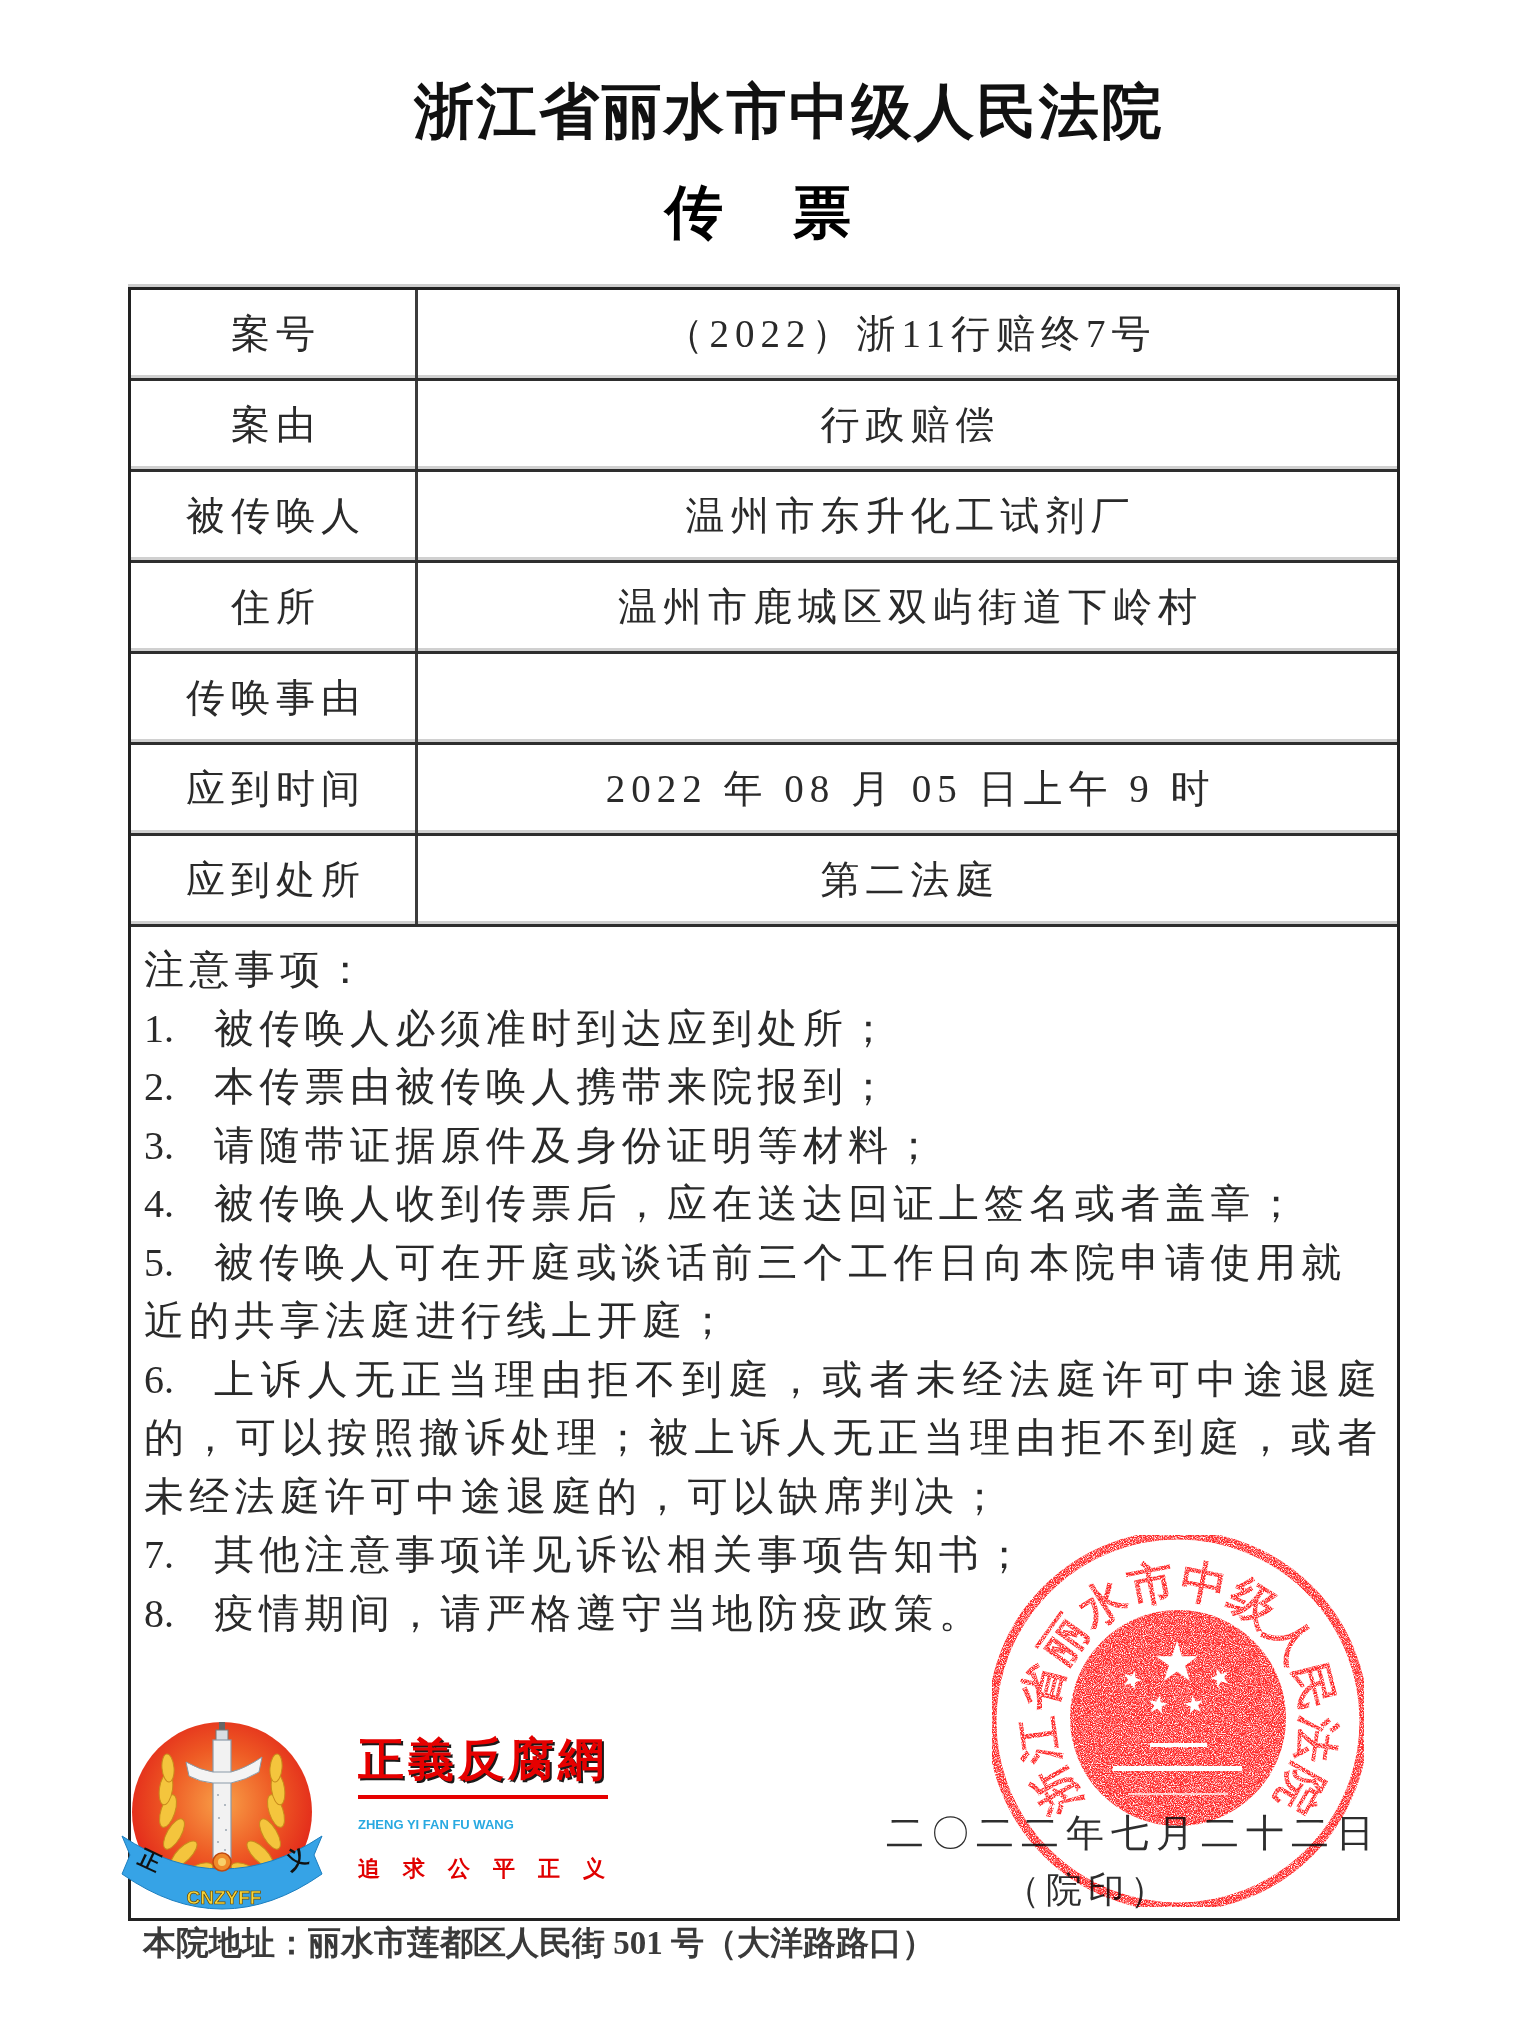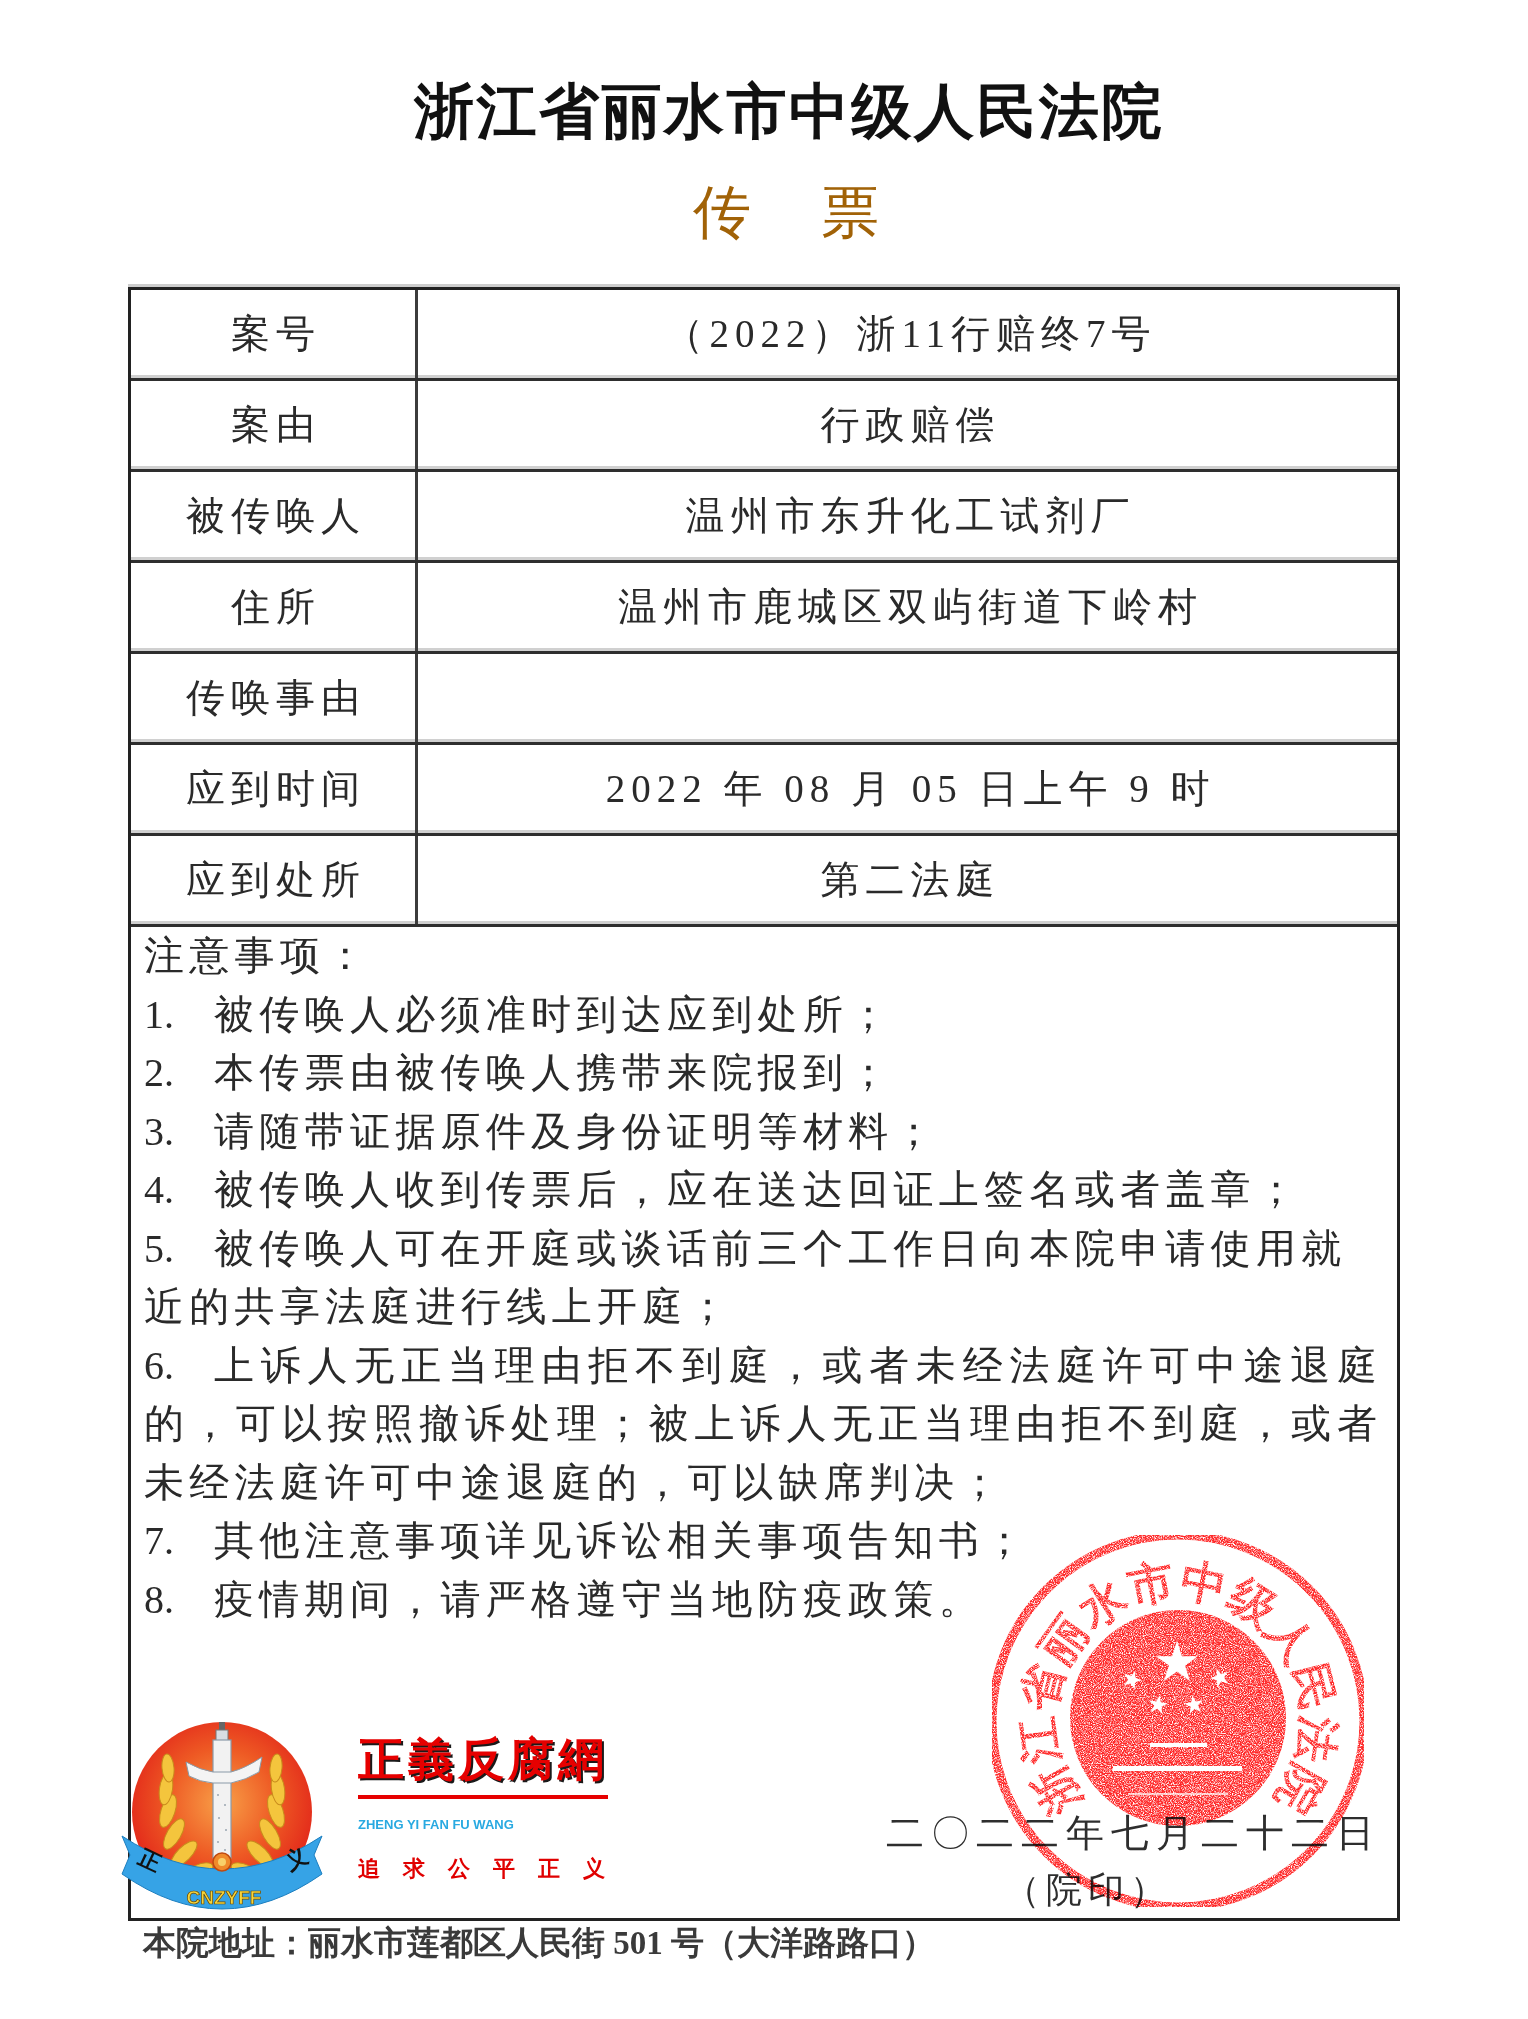--- a/index.html
+++ b/index.html
@@ -12,24 +12,24 @@
     .abs { position: absolute; white-space: nowrap; }
 
     
     .title {
       left: 0; width: 1578px; top: 80px; text-align: center;
       font-family: "Liberation Sans", "DejaVu Sans", sans-serif;
       font-weight: bold; font-size: 60px; line-height: 64px;
       letter-spacing: 2.5px; color: #111;
     }
     .subtitle {
-      left: 693px; top: 180px;
-      font-family: "Liberation Sans", "DejaVu Sans", sans-serif;
-      font-weight: normal; font-size: 58px; line-height: 64px;
-      letter-spacing: 70px; color: #a16207;
+      left: 665px; top: 180px;
+      font-family: "Liberation Sans", "DejaVu Sans", sans-serif;
+      font-weight: bold; font-size: 58px; line-height: 64px;
+      letter-spacing: 70px; color: #000000;
     }
 
     
     .sheet {
       position: absolute; left: 128px; top: 287px;
       width: 1272px; height: 1634px; box-sizing: border-box;
       border: 3px solid #222;
       box-shadow: 0 -3px 0 #cdcdcd;
     }
     .row {
@@ -43,21 +43,21 @@
       display: flex; align-items: center; justify-content: center;
       font-size: 39px; letter-spacing: 6px; padding-left: 6px;
       color: #2a2a2a; white-space: nowrap;
     }
     .row .value {
       flex: 1; display: flex; align-items: center; justify-content: center;
       font-size: 39px; letter-spacing: 6px; padding-left: 6px;
       color: #2a2a2a; white-space: nowrap;
     }
 
-    .notes { padding: 0 0 0 13px; }
+    .notes { padding: 14px 0 0 13px; }
     .note-line {
       height: 58.5px; line-height: 58.5px;
       font-size: 40px; letter-spacing: 5.3px;
       white-space: nowrap; color: #2a2a2a;
     }
     .note-line .num {
       display: inline-block; width: 70px; letter-spacing: 0;
       font-family: "Liberation Serif", "DejaVu Serif", serif;
     }
     .note-line .just {

